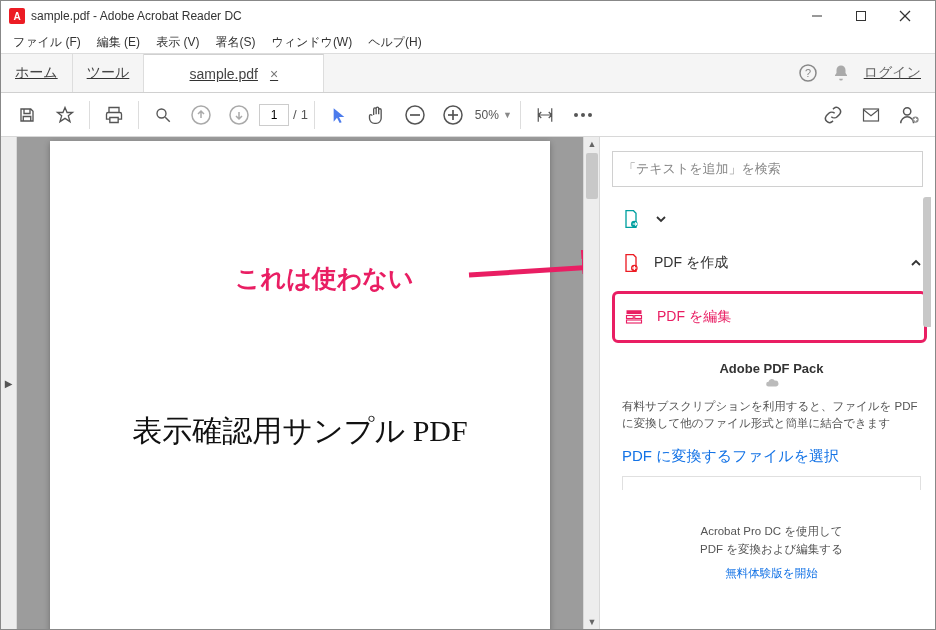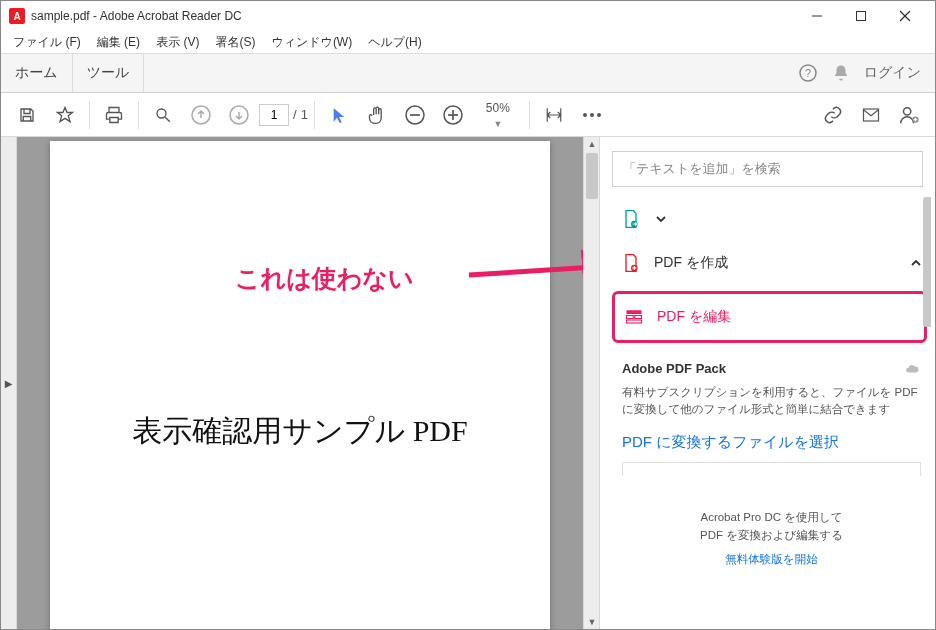--- a/index.html
+++ b/index.html
@@ -13,35 +13,35 @@
   }
   
   .titlebar { height:30px; display:flex; align-items:center; padding:0 8px; background:#fff; }
   .titlebar .app-icon { width:16px;height:16px;background:#ec1c24;border-radius:2px;margin-right:6px;display:flex;align-items:center;justify-content:center;color:#fff;font-size:10px;font-weight:bold;}
   .titlebar .title { flex:1; font-size:12px; color:#333; }
   .win-btn { width:44px;height:30px;display:flex;align-items:center;justify-content:center;color:#333;}
   
   .menubar { height:22px; display:flex; align-items:center; padding:0 4px; font-size:12px; color:#333;}
   .menubar .menuitem { padding:2px 8px; }
   
-  .tabsrow { height:40px; display:flex; align-items:stretch; border-top:1px solid #ddd; border-bottom:1px solid #d0d0d0; background:#f5f5f5;}
+  .tabsrow { height:40px; display:flex; align-items:stretch; border-top:1px solid #ddd; border-bottom:1px solid #d0d0d0; background:#f5f5f5;text-decoration:underline;}
   .tabsrow .tab { padding:0 14px; display:flex;align-items:center;font-size:14px;color:#444; border-right:1px solid #ddd;}
   .tabsrow .tab.active { background:#fff; border-top:1px solid #d0d0d0;}
   .tabsrow .tab .close{margin-left:12px;color:#777;font-size:14px;}
   .tabsrow .spacer{flex:1;background:#f5f5f5;}
   .tabsrow .right { display:flex;align-items:center;gap:14px;padding:0 14px;}
   .tabsrow .right .ico { color:#777; }
   .login { color:#666;font-size:14px; }
   
   .toolbar { height:44px; display:flex;align-items:center;padding:0 8px;border-bottom:1px solid #d8d8d8;background:#fff;gap:2px;}
   .tb-btn { width:36px;height:36px;display:flex;align-items:center;justify-content:center;color:#555;border-radius:3px;}
   .tb-sep{width:1px;height:28px;background:#ddd;margin:0 4px;}
   .tb-page { display:flex;align-items:center;gap:4px;color:#555;}
   .tb-page input{width:30px;height:22px;text-align:center;border:1px solid #ccc;font-size:12px;}
-  .tb-zoom { display:flex;align-items:center;gap:4px;color:#555;font-size:12px;margin:0 13px;flex-direction:column;}
+  .tb-zoom { display:flex;align-items:center;gap:4px;color:#555;font-size:12px;margin:0 2px;}
   .tb-spacer{flex:1;}
   
   .main { display:flex; height:calc(630px - 30px - 22px - 40px - 44px - 2px); }
   .leftrail{width:16px;background:#ededed;display:flex;align-items:center;justify-content:center;border-right:1px solid #d8d8d8;}
   .leftrail .tri{font-size:10px;color:#555;}
   .docarea{flex:1;background:#9c9c9c;display:flex;justify-content:center;align-items:flex-start;overflow:hidden;position:relative;}
   .docscrolltrack{width:16px;background:#ededed;border-left:1px solid #d8d8d8;position:relative;}
   .docscrollthumb{position:absolute;top:4px;left:2px;width:12px;height:46px;background:#c8c8c8;border-radius:2px;}
   .docscrolltrack .arrow{position:absolute;left:0;width:16px;text-align:center;font-size:9px;color:#666;}
   .page { width:500px; height:700px; background:#fff; margin-top:4px; box-shadow:0 2px 6px rgba(0,0,0,0.3); padding-top:270px; text-align:center;}
@@ -53,21 +53,21 @@
   .rightpanel{width:336px;border-left:1px solid #d8d8d8;background:#fff;display:flex;flex-direction:column;}
   .searchbox{margin:14px 12px 10px;height:36px;border:1px solid #d0d0d0;display:flex;align-items:center;padding:0 10px;color:#888;font-size:13px;}
   .tools{flex:1;overflow:auto;margin:0 4px 0 12px;position:relative;}
   .tool{display:flex;align-items:center;height:44px;padding:0 8px;cursor:pointer;}
   .tool .t-ico{width:22px;height:22px;margin-right:12px;display:flex;align-items:center;justify-content:center;}
   .tool .t-label{flex:1;font-size:14px;color:#333;}
   .tool .chev{color:#555;}
   .tool.highlight{border:3px solid #e91e63;border-radius:6px;height:52px;margin:6px 4px 6px 0;}
   .tool.highlight .t-label{color:#e91e63;font-weight:500;}
   .section{padding:12px 10px 4px;}
-  .section-title{font-weight:bold;font-size:13px;color:#333;display:flex;align-items:center;justify-content:space-between;}
+  .section-title{font-weight:bold;font-size:13px;color:#333;display:flex;align-items:center;justify-content:space-between;flex-direction:column;}
   .section-desc{font-size:11.5px;color:#555;margin-top:8px;line-height:1.5;}
   .linkblue{color:#1473e6;font-size:15px;}
   .promo{margin-top:28px;text-align:center;font-size:11.5px;color:#555;line-height:1.6;}
   .promo .btntxt{color:#1473e6;margin-top:6px;}
   .rp-scroll-thumb{position:absolute;top:0;right:-2px;width:10px;height:130px;background:#c8c8c8;border-radius:3px;}
   svg{display:block;}
 </style>
 </head>
 <body>
 
@@ -101,20 +101,24 @@
   <div class="menuitem">ヘルプ(H)</div>
 </div>
 
 <div class="tabsrow">
   <div class="tab">
       <span>ホーム</span>
     </div>
   <div class="tab">
       <span>ツール</span>
     </div>
+  <div class="tab active" style="flex:0 0 180px;justify-content:center;">
+    <span>sample.pdf</span>
+    <span class="close">×</span>
+  </div>
   <div class="spacer"></div>
   <div class="right">
     <span class="ico">
       <svg width="20" height="20">
           <circle cx="10" cy="10" r="8" fill="none" stroke="#888" stroke-width="1.5"></circle>
           <text x="10" y="14" text-anchor="middle" font-size="11" fill="#888">?</text>
         </svg>
     </span>
     <span class="ico">
       <svg width="18" height="18" viewBox="0 0 24 24">

